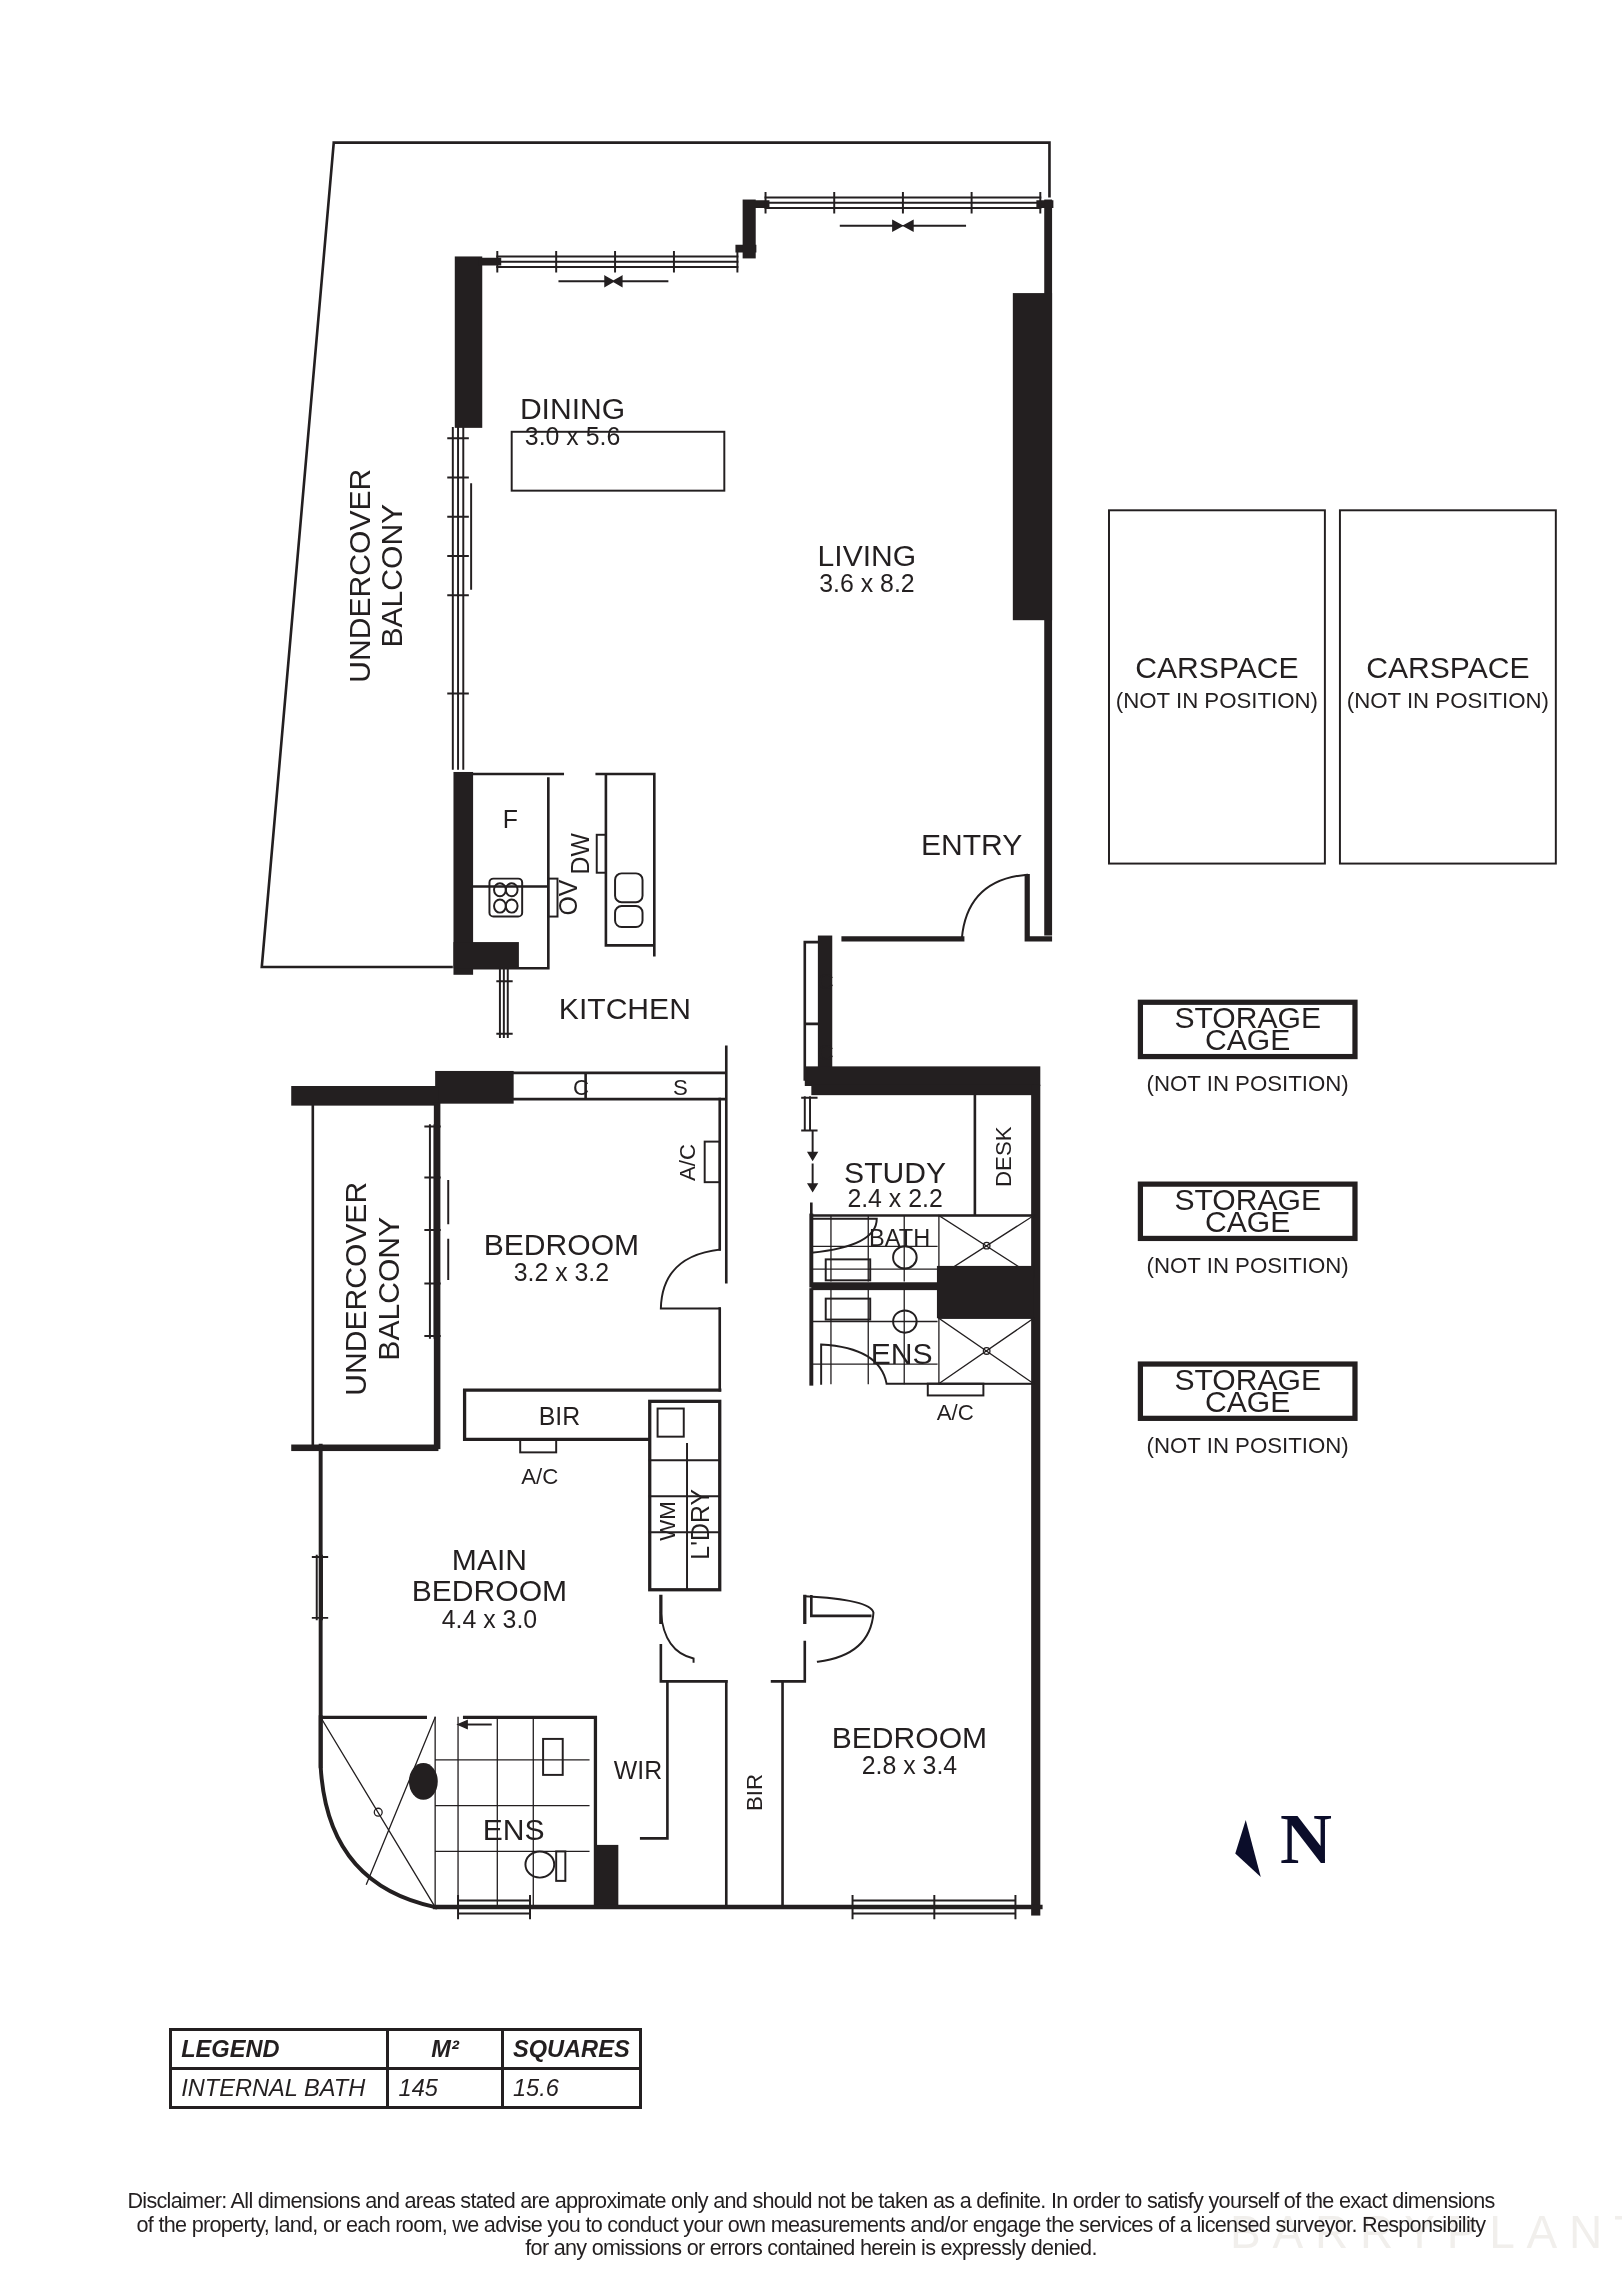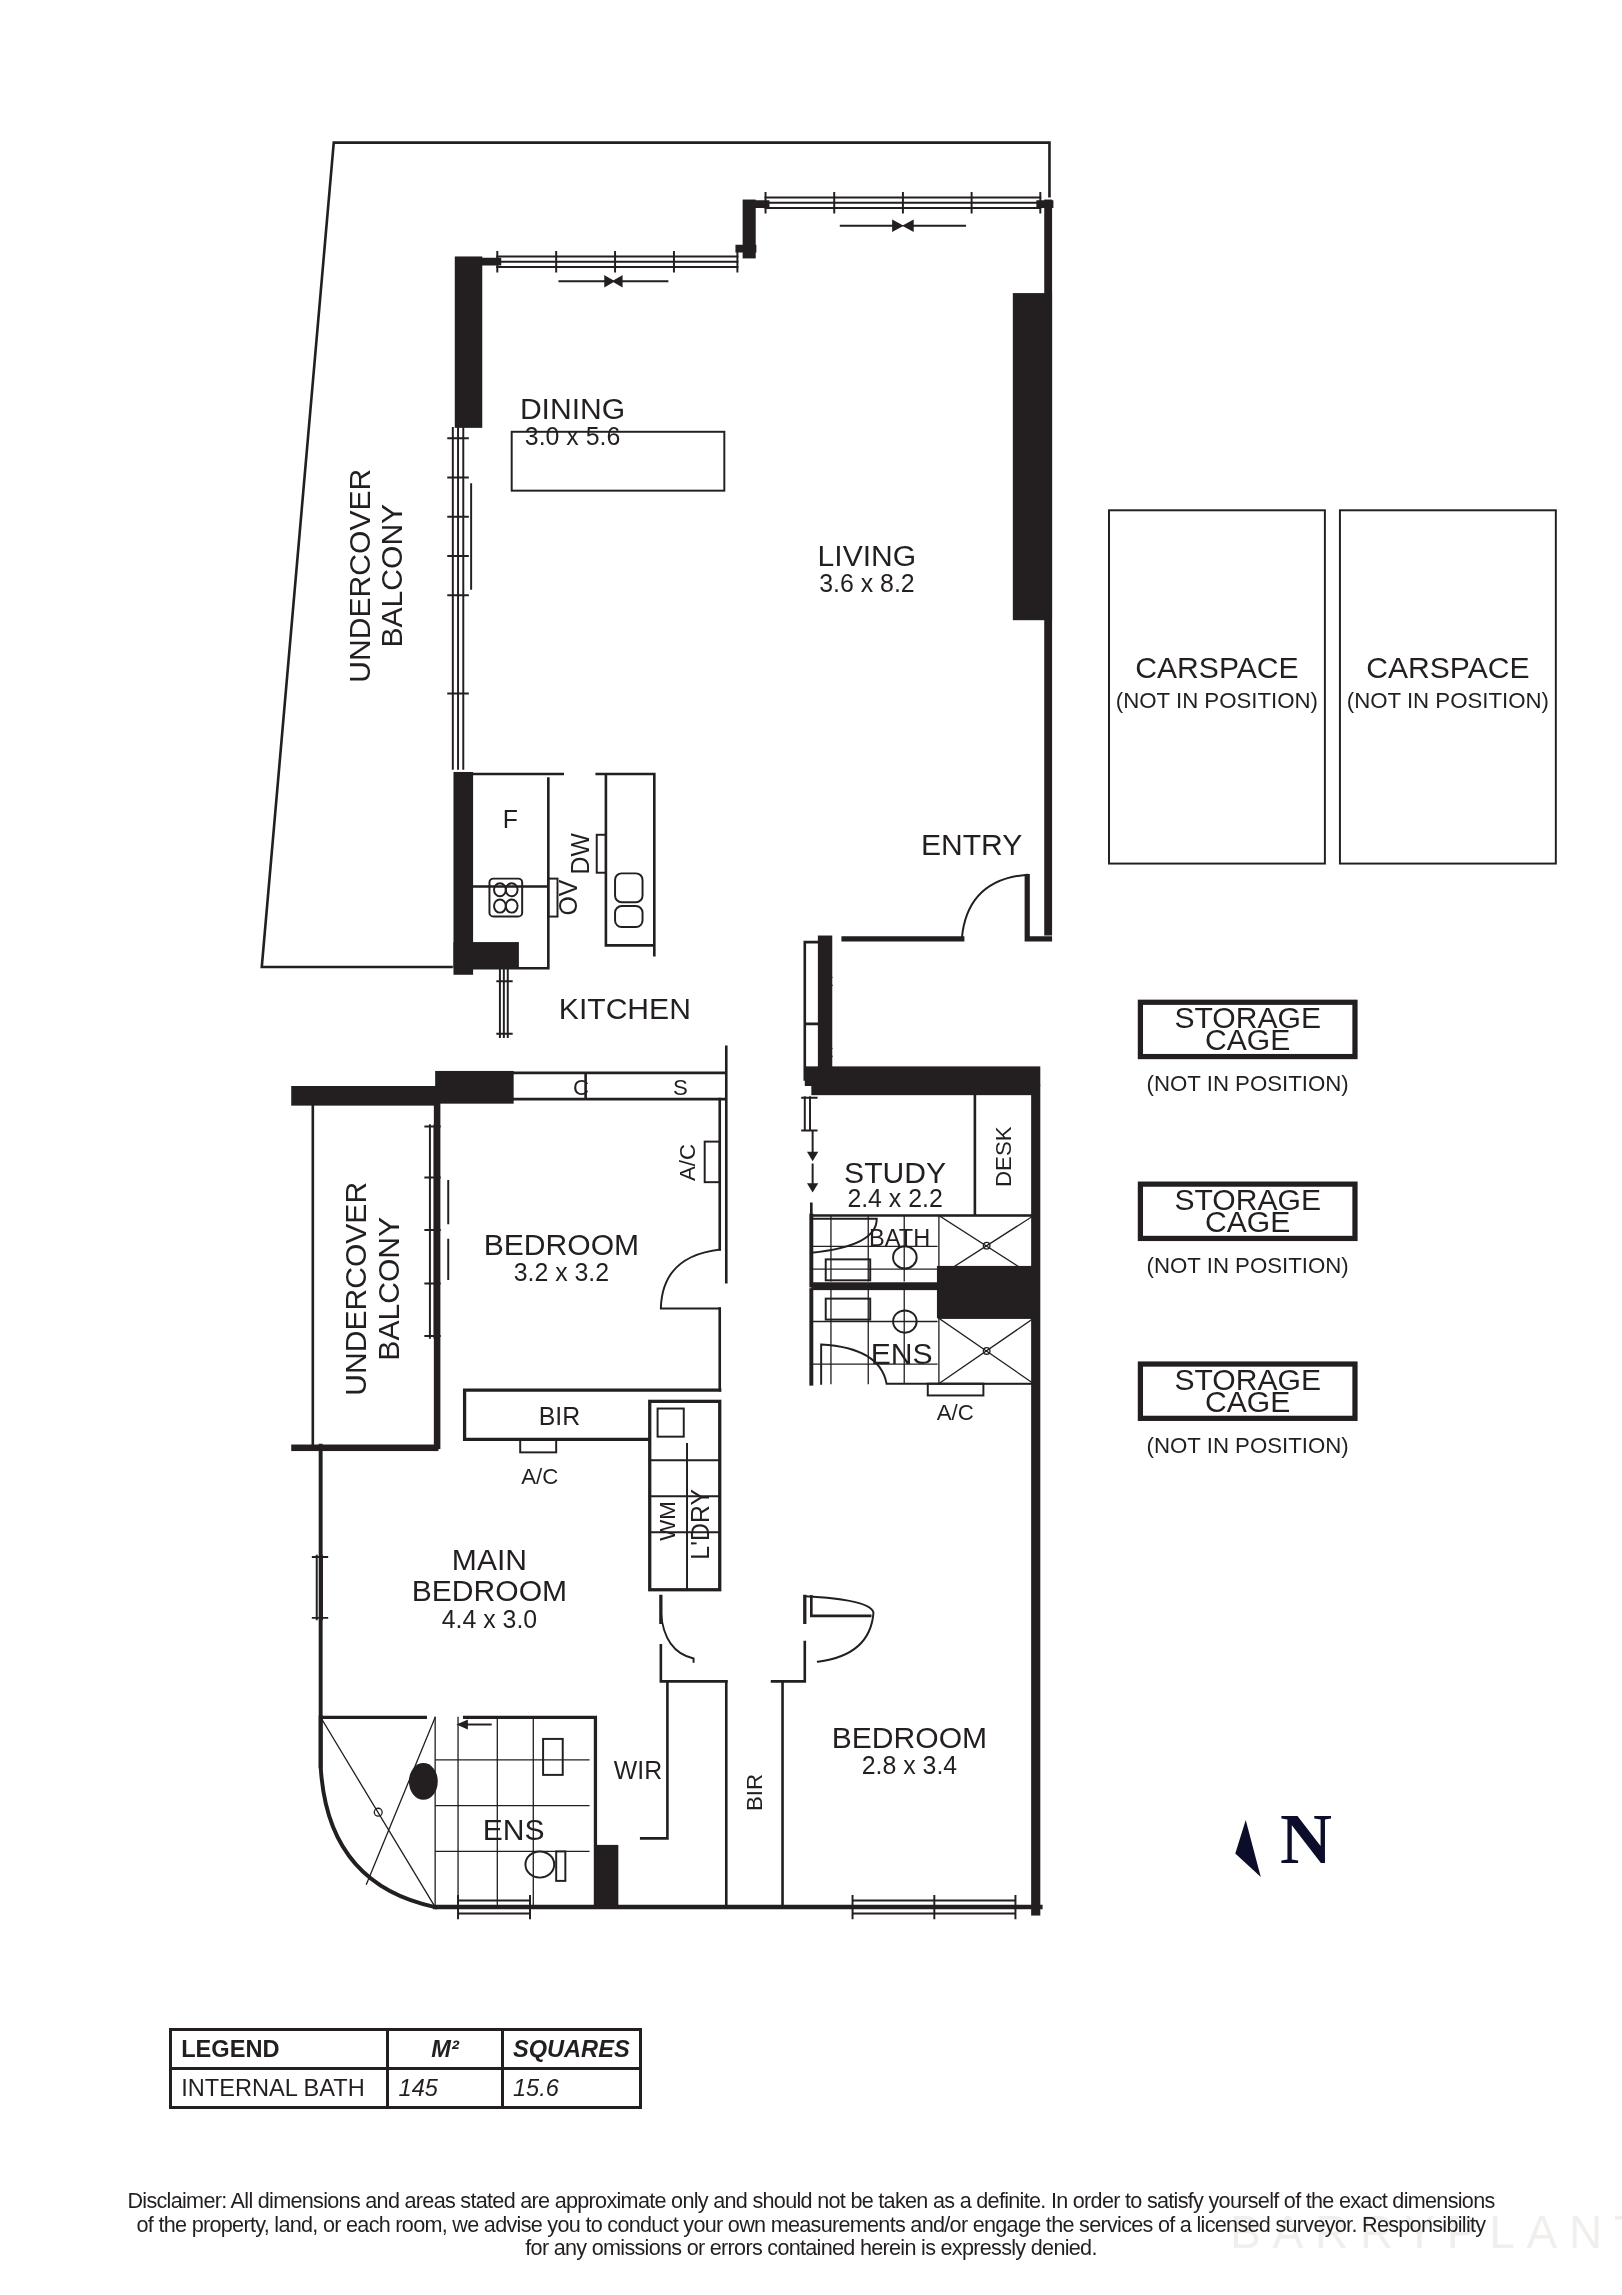--- a/index.html
+++ b/index.html
@@ -8,21 +8,21 @@
     #plan { position: absolute; left: 0; top: 0; width: 1622px; height: 2295px; }
     .lbl { font-family: "Liberation Sans", sans-serif; fill: #231f20; text-anchor: middle; }
     .room { font-size: 46px; }
     .dim { font-size: 38px; }
     .fix { font-size: 38px; }
     .small { font-size: 34px; }
     .legend { position: absolute; left: 169px; top: 2028px; border-collapse: collapse;
               font-family: "Liberation Sans", sans-serif; font-size: 23.6px; }
     .legend td, .legend th { border: 3.3px solid #231f20; padding: 2.6px 9.2px; height: 31px; }
     .legend th { font-weight: bold; text-align: center; }
-    .legend th.first, .legend td.first { text-align: left; width: 196px; }
+    .legend th.first, .legend td.first { text-align: left; width: 196px; font-style: italic; }
     .legend td { }
     .legend .c2 { width: 93px; font-style: italic; }
     .legend .c3 { width: 103px; font-style: italic; }
     .disclaimer { position: absolute; left: 65px; top: 2189px; width: 1492px;
                   text-align: center; font-size: 21.6px; line-height: 23.6px;
                   font-family: "Liberation Sans", sans-serif; letter-spacing: -0.7px; }
     .watermark { position: absolute; left: 1230px; top: 2205px; font-size: 46px;
                  letter-spacing: 11.8px; color: rgba(200,190,180,0.25);
                  font-family: "Liberation Sans", sans-serif; }
   </style>

